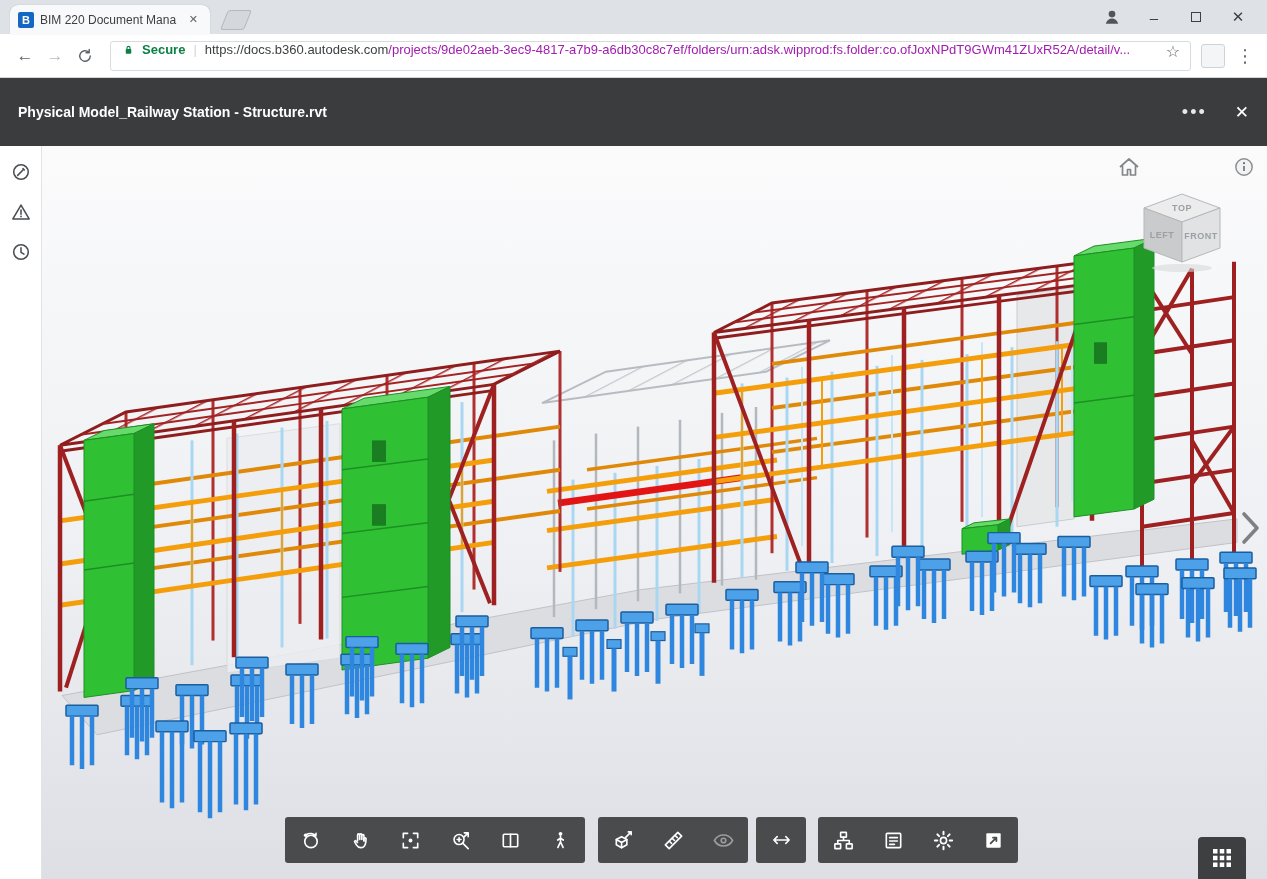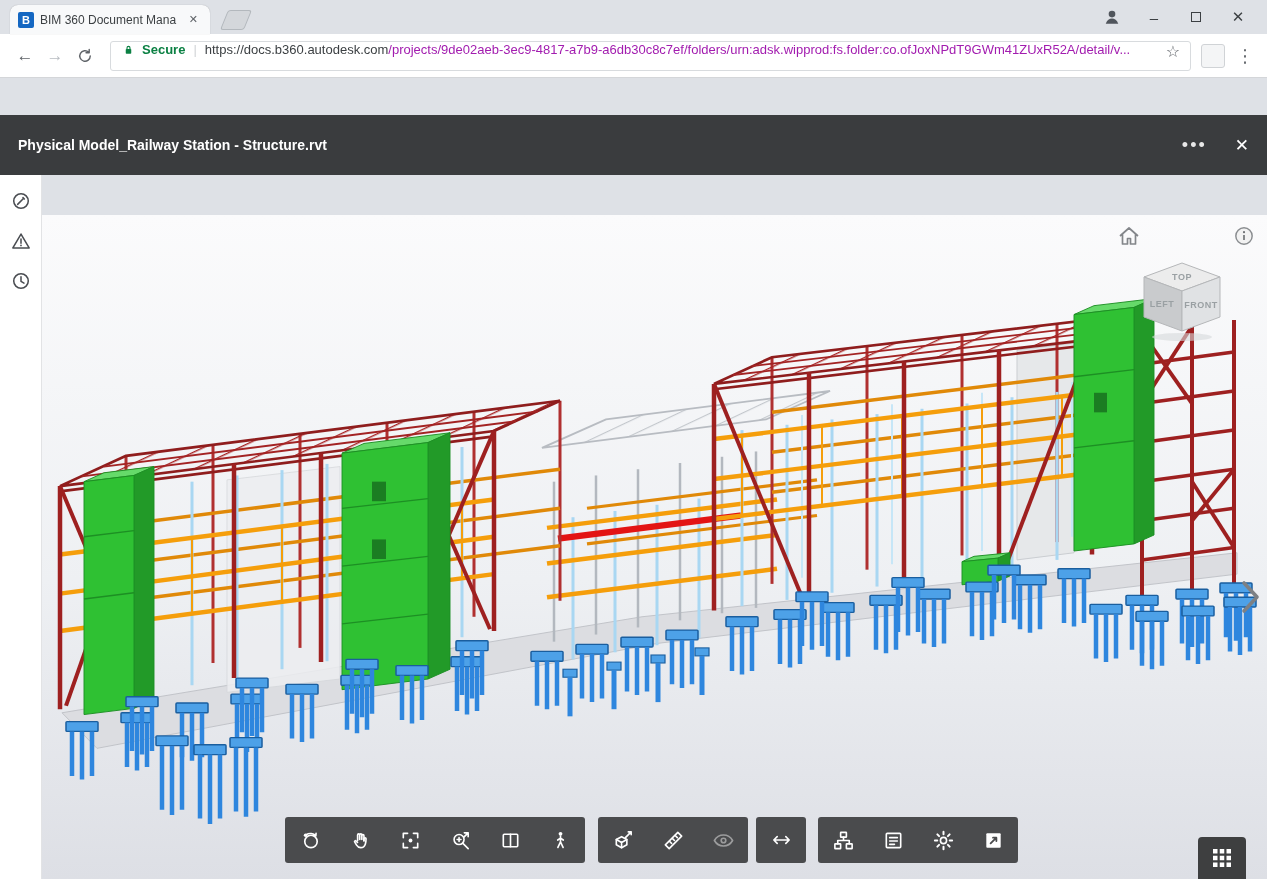--- a/index.html
+++ b/index.html
@@ -35,34 +35,34 @@
   .secure-label { color:#0b8043; font-size:13px; font-weight:600; white-space:nowrap; }
   .url-sep { color:#d0d3d6; font-size:13px; margin:0 2px; }
   .url-text { font-size:13px; white-space:nowrap; overflow:hidden; flex:1; min-width:0; }
   .url-domain { color:#3c4043; }
   .url-path { color:#a21caf; }
   .star-btn { font-size:16px; color:#5f6368; flex:0 0 auto; cursor:pointer; }
   .ext-box { width:24px; height:24px; border:1px solid #d0d3d6; border-radius:3px; background:#f4f5f6; margin-right:8px; }
   .menu-dots { font-size:18px; color:#5f6368; width:24px; text-align:center; cursor:pointer; }
 
   
-  .viewer-header { height:60px; background:#3a3c3e; display:flex; align-items:center; padding:0 18px;margin-top:37px; }
+  .viewer-header { height:68px; background:#3a3c3e; display:flex; align-items:center; padding:0 18px; }
   .viewer-title { color:#fff; font-size:14px; font-weight:600; flex:1; }
   .hdr-ellipsis { color:#e8e8e8; font-size:18px; letter-spacing:2px; margin-right:28px; cursor:pointer; line-height:10px; }
   .hdr-close { color:#fff; font-size:17px; cursor:pointer; }
 
   
   .content { flex:1; display:flex; min-height:0; }
   .sidebar { width:42px; background:#fff; border-right:1px solid #e2e3e5;
     display:flex; flex-direction:column; align-items:center; padding-top:12px; gap:12px; }
   .side-btn { width:28px; height:28px; display:flex; align-items:center; justify-content:center; cursor:pointer; }
   .side-btn svg { stroke:#4a4d52; fill:none; stroke-width:1.6; stroke-linecap:round; stroke-linejoin:round; }
 
   .canvas { flex:1; position:relative; overflow:hidden;
-    background:linear-gradient(180deg,#fbfbfc 0%,#eef0f3 55%,#dddfe5 100%);margin-top:40px; }
+    background:linear-gradient(180deg,#fbfbfc 0%,#eef0f3 55%,#dddfe5 100%); }
   .model-svg { position:absolute; inset:0; width:100%; height:100%; }
 
   
   .home-btn { position:absolute; top:10px; right:126px; cursor:pointer; }
   .info-btn { position:absolute; top:11px; right:13px; cursor:pointer; }
   .viewcube { position:absolute; top:42px; right:33px; cursor:pointer; }
   .viewcube text { font-family:"Liberation Sans", sans-serif; font-size:9px; font-weight:600;
     fill:#9aa0a3; text-anchor:middle; letter-spacing:.5px; }
   .next-btn { position:absolute; top:362px; right:4px; cursor:pointer; }
 
@@ -79,21 +79,21 @@
     border:none; border-radius:4px 4px 0 0; display:flex; align-items:center; justify-content:center; cursor:pointer; }
 </style>
 </head>
 <body>
 
 <div class="window">
 
   <div class="titlebar">
     <div class="tab">
       <div class="favicon">B</div>
-      <span class="tab-title">BIM 360 Document Mana</span>
+      <span class="tab-title">BIM 220 Document Mana</span>
       <span class="tab-close">✕</span>
     </div>
     <div class="ghost-tab"></div>
     <div class="win-controls">
       <div class="win-btn">
         <svg width="20" height="20" viewBox="0 0 24 24">
           <circle cx="12" cy="8.5" r="4" fill="#50555c"></circle>
           <path d="M4.5 20c1.6-4.5 4.3-6.2 7.5-6.2s5.9 1.7 7.5 6.2z" fill="#50555c"></path>
         </svg>
       </div>

